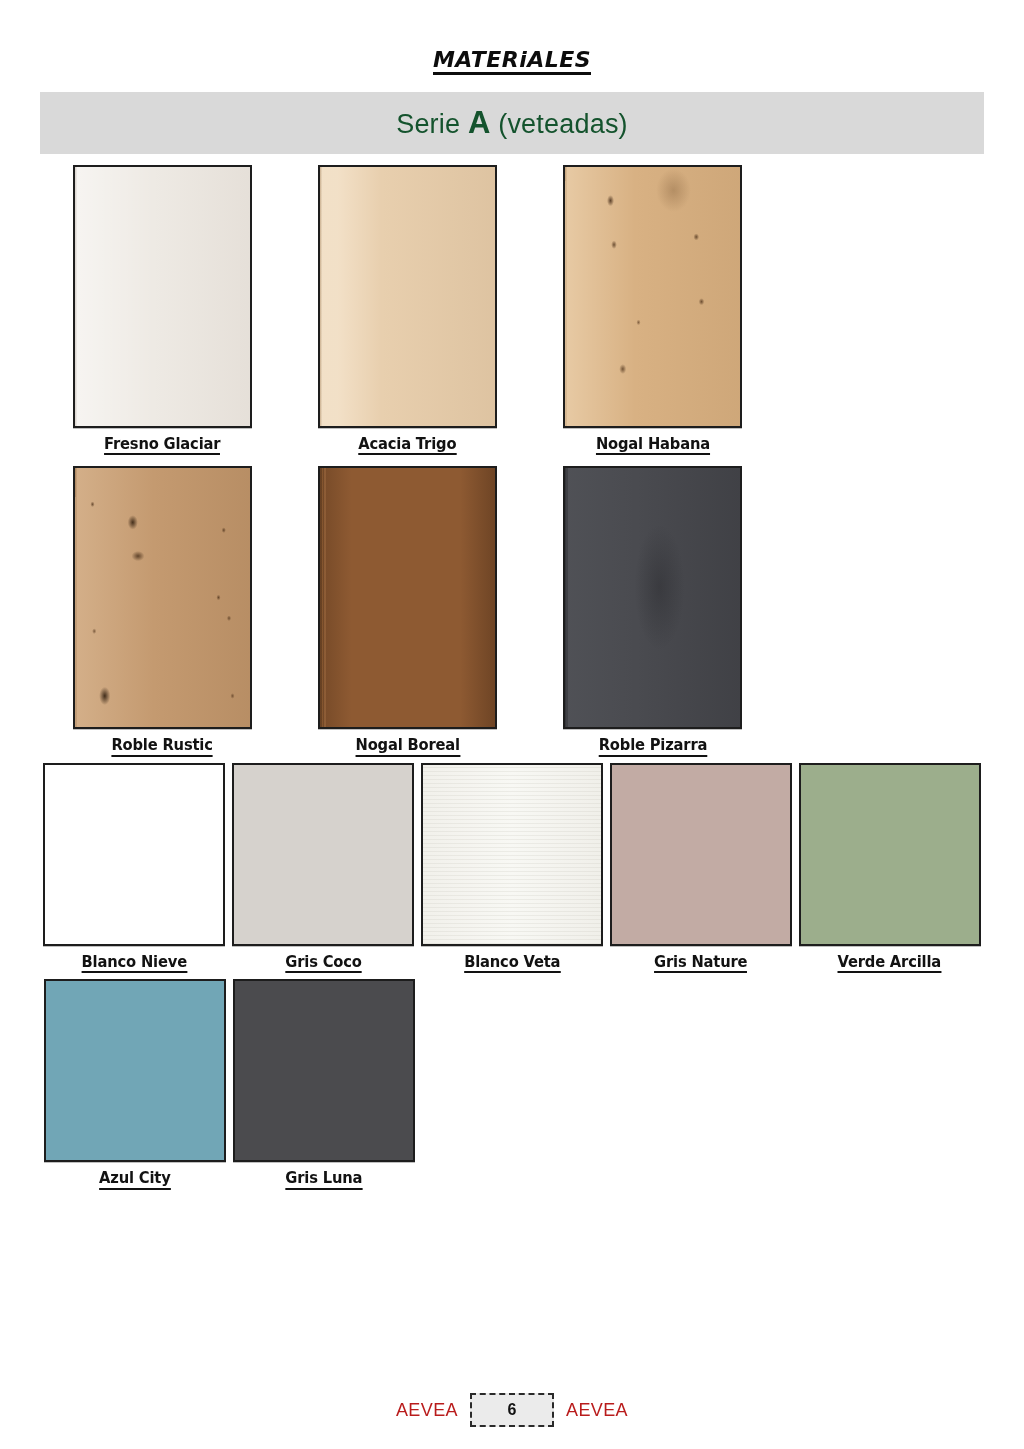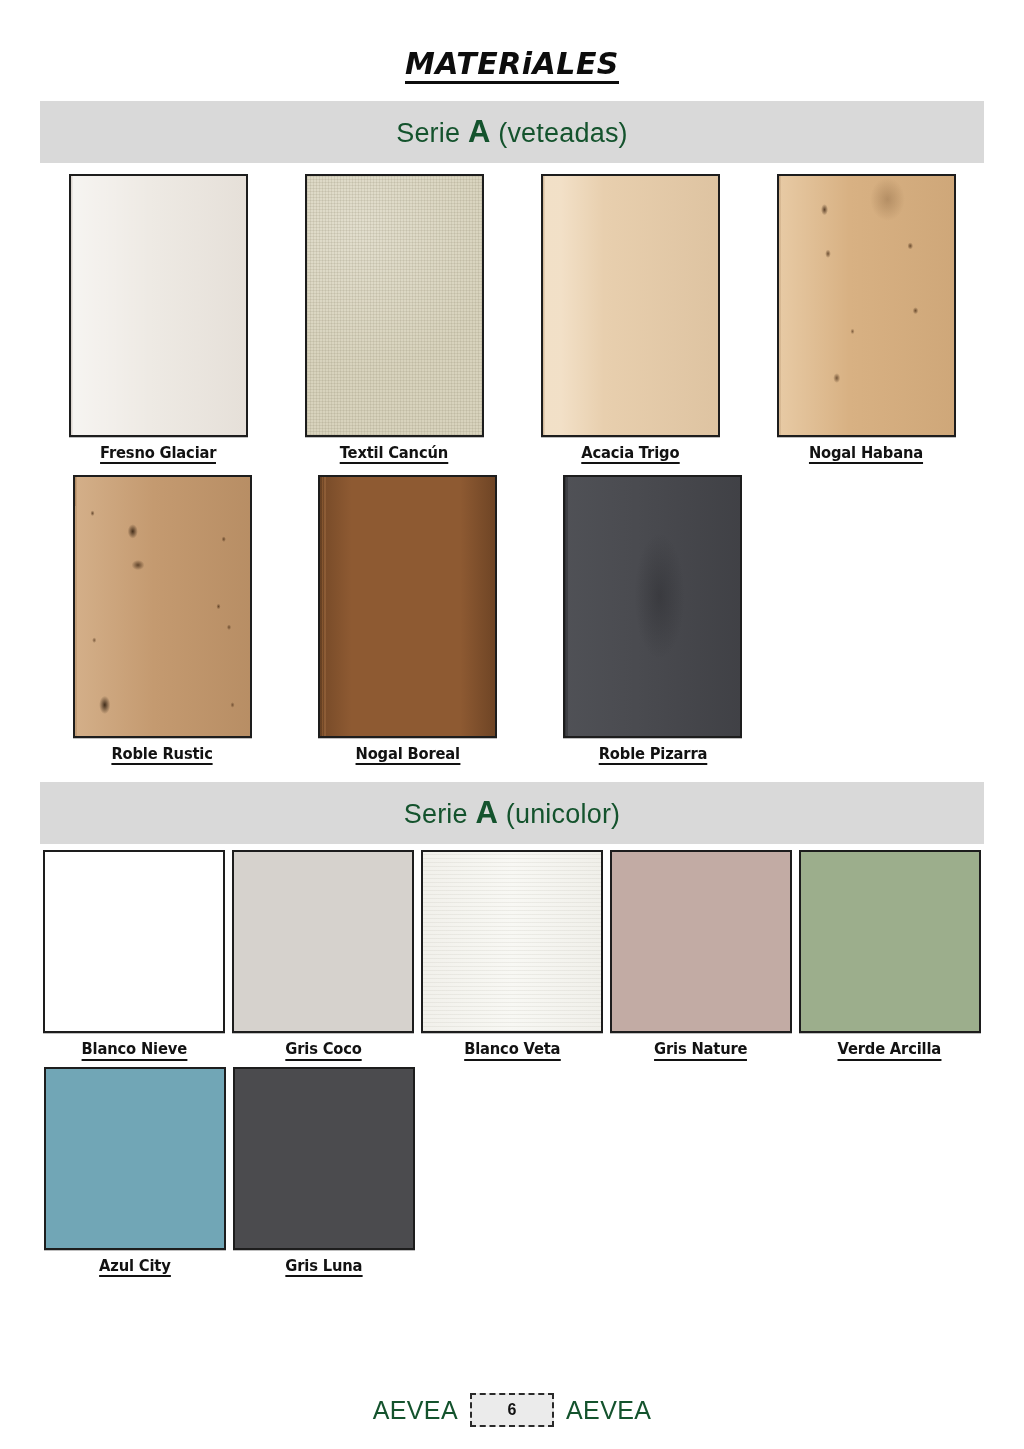--- a/index.html
+++ b/index.html
@@ -18,21 +18,21 @@
   .page-title-wrap {
     width: 100%;
     text-align: center;
     padding-top: 48px;
   }
   .page-title {
     display: inline-block;
     font-family: "DejaVu Sans", sans-serif;
     font-weight: bold;
     font-style: italic;
-    font-size: 30px;
+    font-size: 22px;
     letter-spacing: 0.5px;
     color: #0d0d0d;
     border-bottom: 3px solid #0d0d0d;
     padding-bottom: 1px;
     line-height: 1.05;
   }
 
   
   .section {
     margin: 0 40px;
@@ -102,22 +102,22 @@
     left: 0;
     right: 0;
     bottom: 22px;
     display: flex;
     align-items: center;
     justify-content: center;
     gap: 0px;
   }
   .footer-mark {
     font-family: "Liberation Sans", sans-serif;
-    font-size: 25px;
-    color: #14532d;
+    font-size: 18px;
+    color: #b91c1c;
     letter-spacing: 0.4px;
   }
   .footer-mark.left  { margin-right: 12px; }
   .footer-mark.right { margin-left: 12px; }
   .page-box {
     border: 2px dashed #2a2a2a;
     background: #ebebeb;
     min-width: 84px;
     height: 34px;
     display: flex;
@@ -142,24 +142,20 @@
     <div class="section">
       <div class="band">
         <span class="band-text"><span>Serie </span><span class="big-a">A</span><span> (veteadas)</span></span>
       </div>
       <div class="row veteada">
         <div class="cell veteada">
           <div class="swatch veteada" style="background-image:linear-gradient(90deg, rgba(160,140,125,.16) 0 1px, rgba(0,0,0,0) 1px 7px),linear-gradient(90deg, rgba(120,100,85,.10) 0 2px, rgba(0,0,0,0) 2px 19px),linear-gradient(90deg, rgba(255,255,255,.5), rgba(0,0,0,0) 45%, rgba(170,150,135,.12));background-color:#eeeae4;"></div>
           <div class="label">Fresno Glaciar</div>
         </div>
         <div class="cell veteada">
-          <div class="swatch veteada" style="background-image:repeating-linear-gradient(0deg, rgba(120,112,85,.13) 0 1px, rgba(0,0,0,0) 1px 3px),repeating-linear-gradient(90deg, rgba(120,112,85,.13) 0 1px, rgba(0,0,0,0) 1px 3px),radial-gradient(circle at 30% 20%, rgba(255,255,255,.25), rgba(0,0,0,0) 60%);background-color:#d8d3bd;"></div>
-          <div class="label">Textil Cancún</div>
-        </div>
-        <div class="cell veteada">
           <div class="swatch veteada" style="background-image:linear-gradient(90deg, rgba(150,112,70,.22) 0 1px, rgba(0,0,0,0) 1px 6px),linear-gradient(90deg, rgba(130,95,55,.13) 0 2px, rgba(0,0,0,0) 2px 15px),linear-gradient(90deg, rgba(255,245,230,.45) 0 10%, rgba(0,0,0,0) 35%, rgba(150,112,70,.12) 100%);background-color:#e8cfae;"></div>
           <div class="label">Acacia Trigo</div>
         </div>
         <div class="cell veteada">
           <div class="swatch veteada" style="background-image:radial-gradient(ellipse 5px 8px at 26% 13%, rgba(70,45,25,.85), rgba(0,0,0,0) 70%),radial-gradient(ellipse 4px 6px at 28% 30%, rgba(80,52,28,.8), rgba(0,0,0,0) 70%),radial-gradient(ellipse 4px 5px at 75% 27%, rgba(80,52,28,.8), rgba(0,0,0,0) 70%),radial-gradient(ellipse 4px 5px at 78% 52%, rgba(80,52,28,.8), rgba(0,0,0,0) 70%),radial-gradient(ellipse 3px 4px at 42% 60%, rgba(90,60,35,.7), rgba(0,0,0,0) 70%),radial-gradient(ellipse 5px 7px at 33% 78%, rgba(80,52,28,.75), rgba(0,0,0,0) 70%),radial-gradient(ellipse 24px 30px at 62% 9%, rgba(120,85,50,.35), rgba(0,0,0,0) 72%),linear-gradient(92deg, rgba(150,108,62,.22) 0 1px, rgba(0,0,0,0) 1px 5px),linear-gradient(90deg, rgba(120,82,44,.14) 0 2px, rgba(0,0,0,0) 2px 17px),linear-gradient(90deg, rgba(255,240,215,.4), rgba(0,0,0,0) 40%, rgba(150,108,62,.14));background-color:#d8b183;"></div>
           <div class="label">Nogal Habana</div>
         </div>
       </div>
       <div class="row veteada">
         <div class="cell veteada">
@@ -170,23 +166,20 @@
           <div class="swatch veteada" style="background-image:linear-gradient(90deg, rgba(40,20,8,.30) 0 2px, rgba(0,0,0,0) 2px 8px),linear-gradient(90deg, rgba(180,120,65,.28) 0 3px, rgba(0,0,0,0) 3px 21px),linear-gradient(90deg, rgba(55,28,10,.30) 0 4px, rgba(0,0,0,0) 4px 37px),linear-gradient(90deg, rgba(210,150,95,.22) 0 6px, rgba(0,0,0,0) 6px 53px),linear-gradient(90deg, rgba(30,14,4,.22), rgba(0,0,0,0) 18%, rgba(0,0,0,0) 80%, rgba(30,14,4,.28));background-color:#8e5a32;"></div>
           <div class="label">Nogal Boreal</div>
         </div>
         <div class="cell veteada">
           <div class="swatch veteada" style="background-image:linear-gradient(90deg, rgba(20,20,24,.40) 0 1px, rgba(0,0,0,0) 1px 5px),linear-gradient(90deg, rgba(135,138,145,.16) 0 1px, rgba(0,0,0,0) 1px 11px),linear-gradient(90deg, rgba(15,15,18,.25) 0 3px, rgba(0,0,0,0) 3px 29px),radial-gradient(ellipse 36px 90px at 54% 46%, rgba(26,26,30,.30), rgba(0,0,0,0) 70%),linear-gradient(90deg, rgba(120,124,130,.12), rgba(0,0,0,0) 40%, rgba(20,20,24,.18));background-color:#4a4b50;"></div>
           <div class="label">Roble Pizarra</div>
         </div>
       </div>
     </div>
     <div class="section">
-      <div class="band">
-        <span class="band-text"><span>Serie </span><span class="big-a">A</span><span> (unicolor)</span></span>
-      </div>
       <div class="row unicolor">
         <div class="cell unicolor">
           <div class="swatch unicolor" style="background-color:#ffffff;"></div>
           <div class="label">Blanco Nieve</div>
         </div>
         <div class="cell unicolor">
           <div class="swatch unicolor" style="background-color:#d6d2cd;"></div>
           <div class="label">Gris Coco</div>
         </div>
         <div class="cell unicolor">

